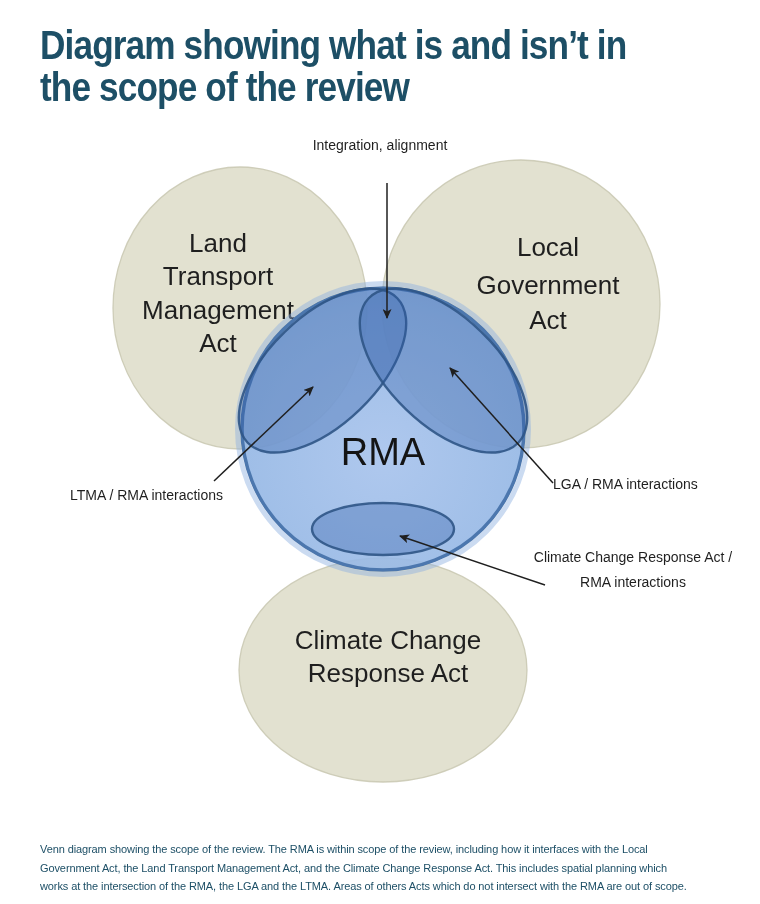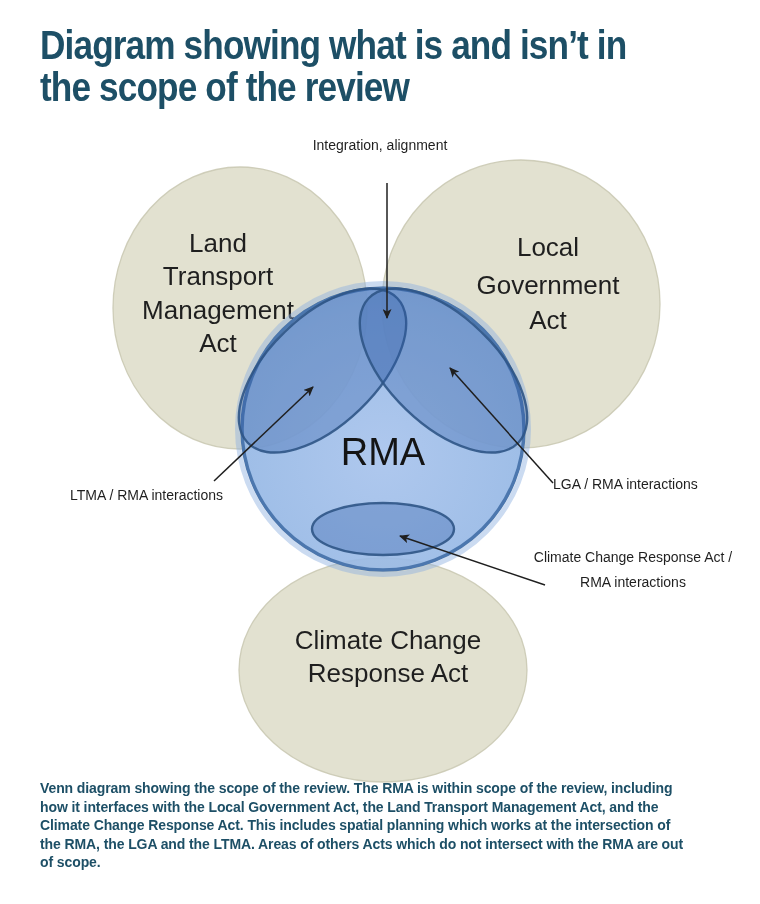--- a/index.html
+++ b/index.html
@@ -27,24 +27,24 @@
   .venn-wrap{
     position:absolute;
     left:0;
     top:130px;
     width:760px;
     height:680px;
   }
   .caption{
     position:absolute;
     left:40px;
-    top:779px;
+    top:840px;
     width:648px;
-    font-size:14px;
-    font-weight:bold;
+    font-size:11px;
+    font-weight:normal;
     letter-spacing:-0.1px;
     line-height:18.5px;
     color:#1d4f66;
   }
   text{font-family:"Liberation Sans", sans-serif;}
   .circle-label{font-size:26px;fill:#1f1f1f;text-anchor:middle;}
   .rma-label{font-size:38px;fill:#141414;text-anchor:middle;}
   .ann-label{font-size:14px;fill:#1f1f1f;}
   .arrow{stroke:#1f1f1f;stroke-width:1.5;fill:none;}
 </style>

